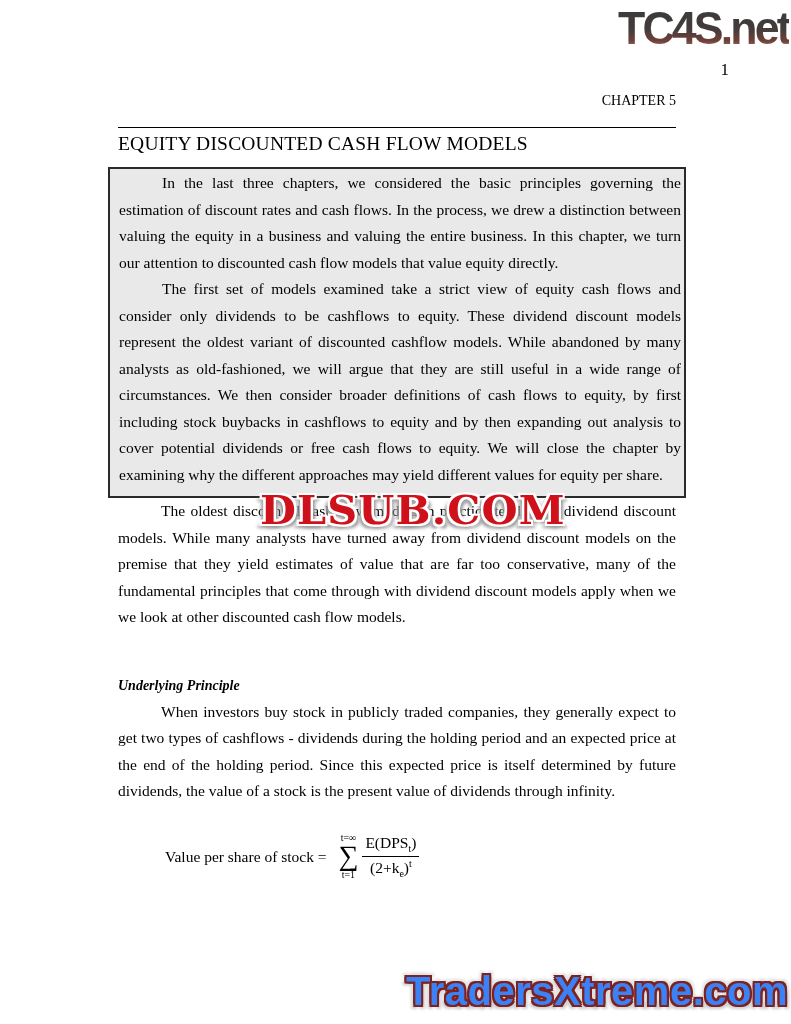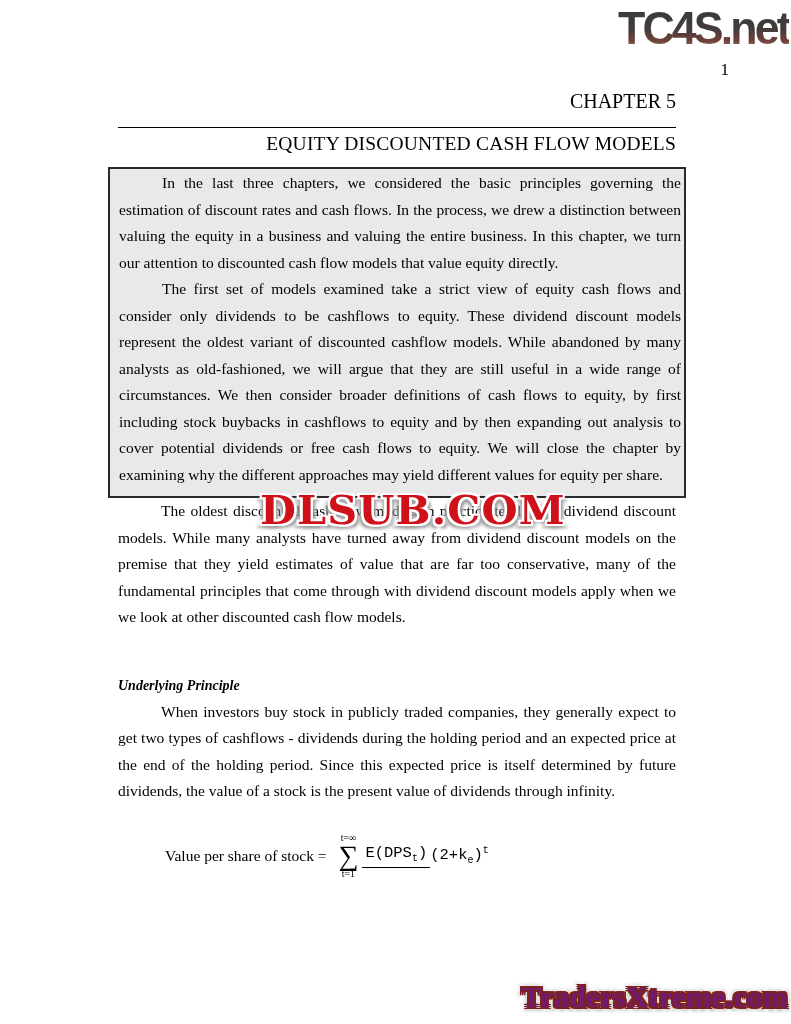--- a/index.html
+++ b/index.html
@@ -41,32 +41,31 @@
   
   .content {
     position: absolute;
     left: 118px;
     top: 88px;
     width: 558px;
   }
 
   .chapter-label {
     text-align: right;
-    font-size: 20px;
+    font-size: 14px;
     line-height: 26px;
   }
 
   .page-title {
     font-size: 19.5px;
     font-weight: normal;
     margin: 13px 0 0 0;
     border-top: 1.5px solid #000;
     padding-top: 5px;
     letter-spacing: 0.2px;
-    text-align: right;
   }
 
   .intro-box {
     margin: 12px -10px 0 -10px;
     padding: 1px 3px 8px 9px;
     background: #e9e9e9;
     border: 2px solid #2a2a2a;
   }
 
   .para {
@@ -105,24 +104,23 @@
     display: inline-flex;
     flex-direction: column;
     align-items: center;
     margin: 0 4px 0 8px;
     line-height: 1;
   }
   .sigma-block .limit { font-size: 10px; line-height: 1; }
   .sigma-glyph { font-size: 28px; line-height: 0.95; }
   .fraction {
     display: inline-flex;
-    flex-direction: row;
+    flex-direction: column;
     align-items: center;
     line-height: 1.25;
-    font-family: Liberation Mono, monospace;
   }
   .numerator { border-bottom: 1px solid #000; padding: 0 3px 1px 3px; }
   .denominator { padding-top: 1px; }
   .fraction sub, .fraction sup { font-size: 10px; }
 
   
   .dlsub {
     position: absolute;
     left: 260px;
     top: 486px;
@@ -139,25 +137,25 @@
       -2px 2px 0 #fff, 0 2px 0 #fff, 2px 2px 0 #fff,
       -4px 4px 3px #9a9a9a, 4px 4px 3px #9a9a9a;
     white-space: nowrap;
   }
 
   
   .traders {
     position: absolute;
     right: 3px;
     bottom: 10px;
-    font-family: Liberation Serif, serif;
-    font-weight: bold;
-    font-size: 30px;
+    font-family: Liberation Sans, sans-serif;
+    font-weight: bold;
+    font-size: 40px;
     letter-spacing: 0.5px;
-    color: #701a75;
+    color: #3b82f6;
     text-shadow:
       -2px -2px 0 #7e2220, 0 -2px 0 #7e2220, 2px -2px 0 #7e2220,
       -2px 0 0 #7e2220, 2px 0 0 #7e2220,
       -2px 2px 0 #7e2220, 0 2px 0 #7e2220, 2px 2px 0 #7e2220,
       -4px -4px 3px #e2e2e2, 4px -4px 3px #e2e2e2,
       -4px 4px 3px #cfcfcf, 4px 4px 3px #cfcfcf;
     white-space: nowrap;
   }
 </style>
 </head>

